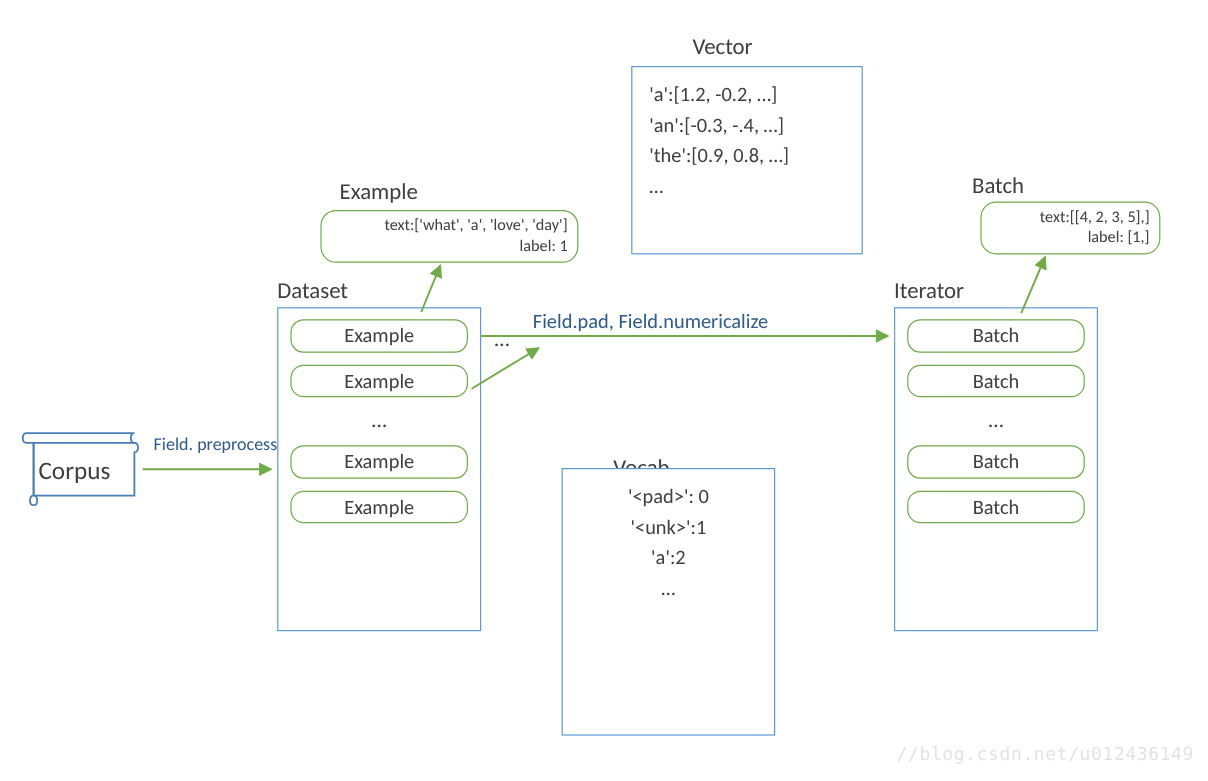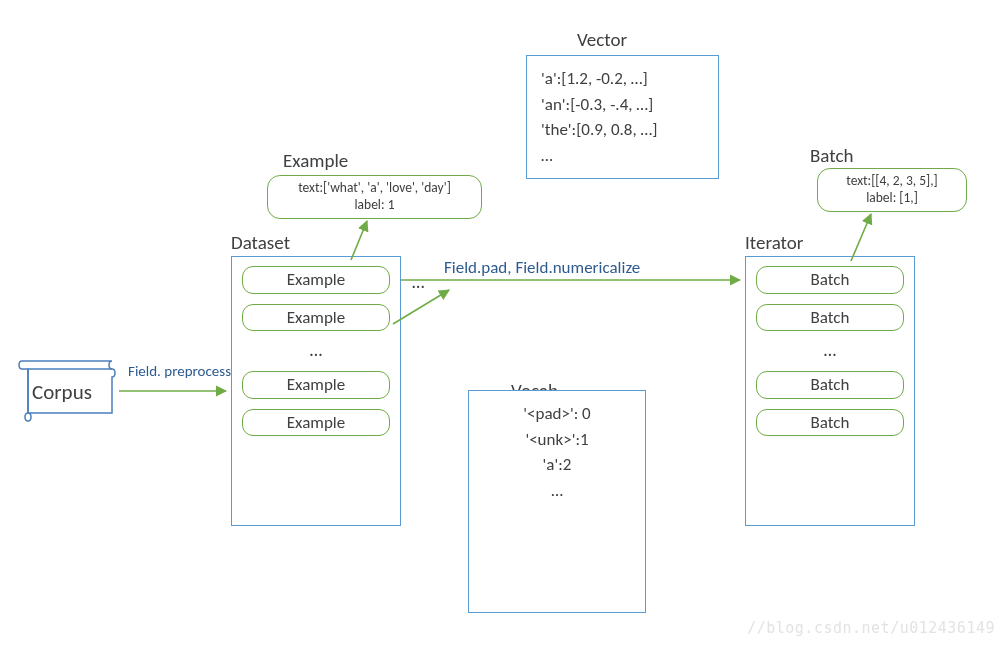--- a/index.html
+++ b/index.html
@@ -33,21 +33,21 @@
     margin: 0 10px 10px 10px;
     line-height: 1.15;
   }
   .detail-pill {
     position: absolute;
     border: 1.5px solid #6fac46;
     border-radius: 13px;
     background: #ffffff;
     font-size: 13.5px;
     color: #404040;
-    text-align: center;
+    text-align: right;
     padding: 4px 8px;
     line-height: 1.25;
   }
   .dots {
     text-align: center;
     font-size: 18px;
     color: #404040;
     margin: 2px 0 12px 0;
     line-height: 1;
   }
@@ -110,21 +110,21 @@
   <div class="pill">Example</div>
 </div>
 
 <div class="title" style="left:283px; top:149px;">Example</div>
 <div class="detail-pill" style="left:267px; top:175px; width:215px;">
   <div>text:['what', 'a', 'love', 'day']</div>
   <div>label: 1</div>
 </div>
 
 <div class="title" style="left:536px; top:28px;margin-left:41px;">Vector</div>
-<div class="vector-box" style="left:526px; top:55px; width:193px; height:124px;">
+<div class="vector-box" style="left:526px; top:55px; width:193px; height:157px;">
   <div>'a':[1.2, -0.2, …]</div>
   <div>'an':[-0.3, -.4, …]</div>
   <div>'the':[0.9, 0.8, …]</div>
   <div>…</div>
 </div>
 
 <div class="title" style="left:511px; top:343px;margin-top:36px;">Vocab</div>
 <div class="vocab-box" style="left:468px; top:390px; width:178px; height:223px; text-align:center;">
   <div>'&lt;pad&gt;': 0</div>
   <div>'&lt;unk&gt;':1</div>

